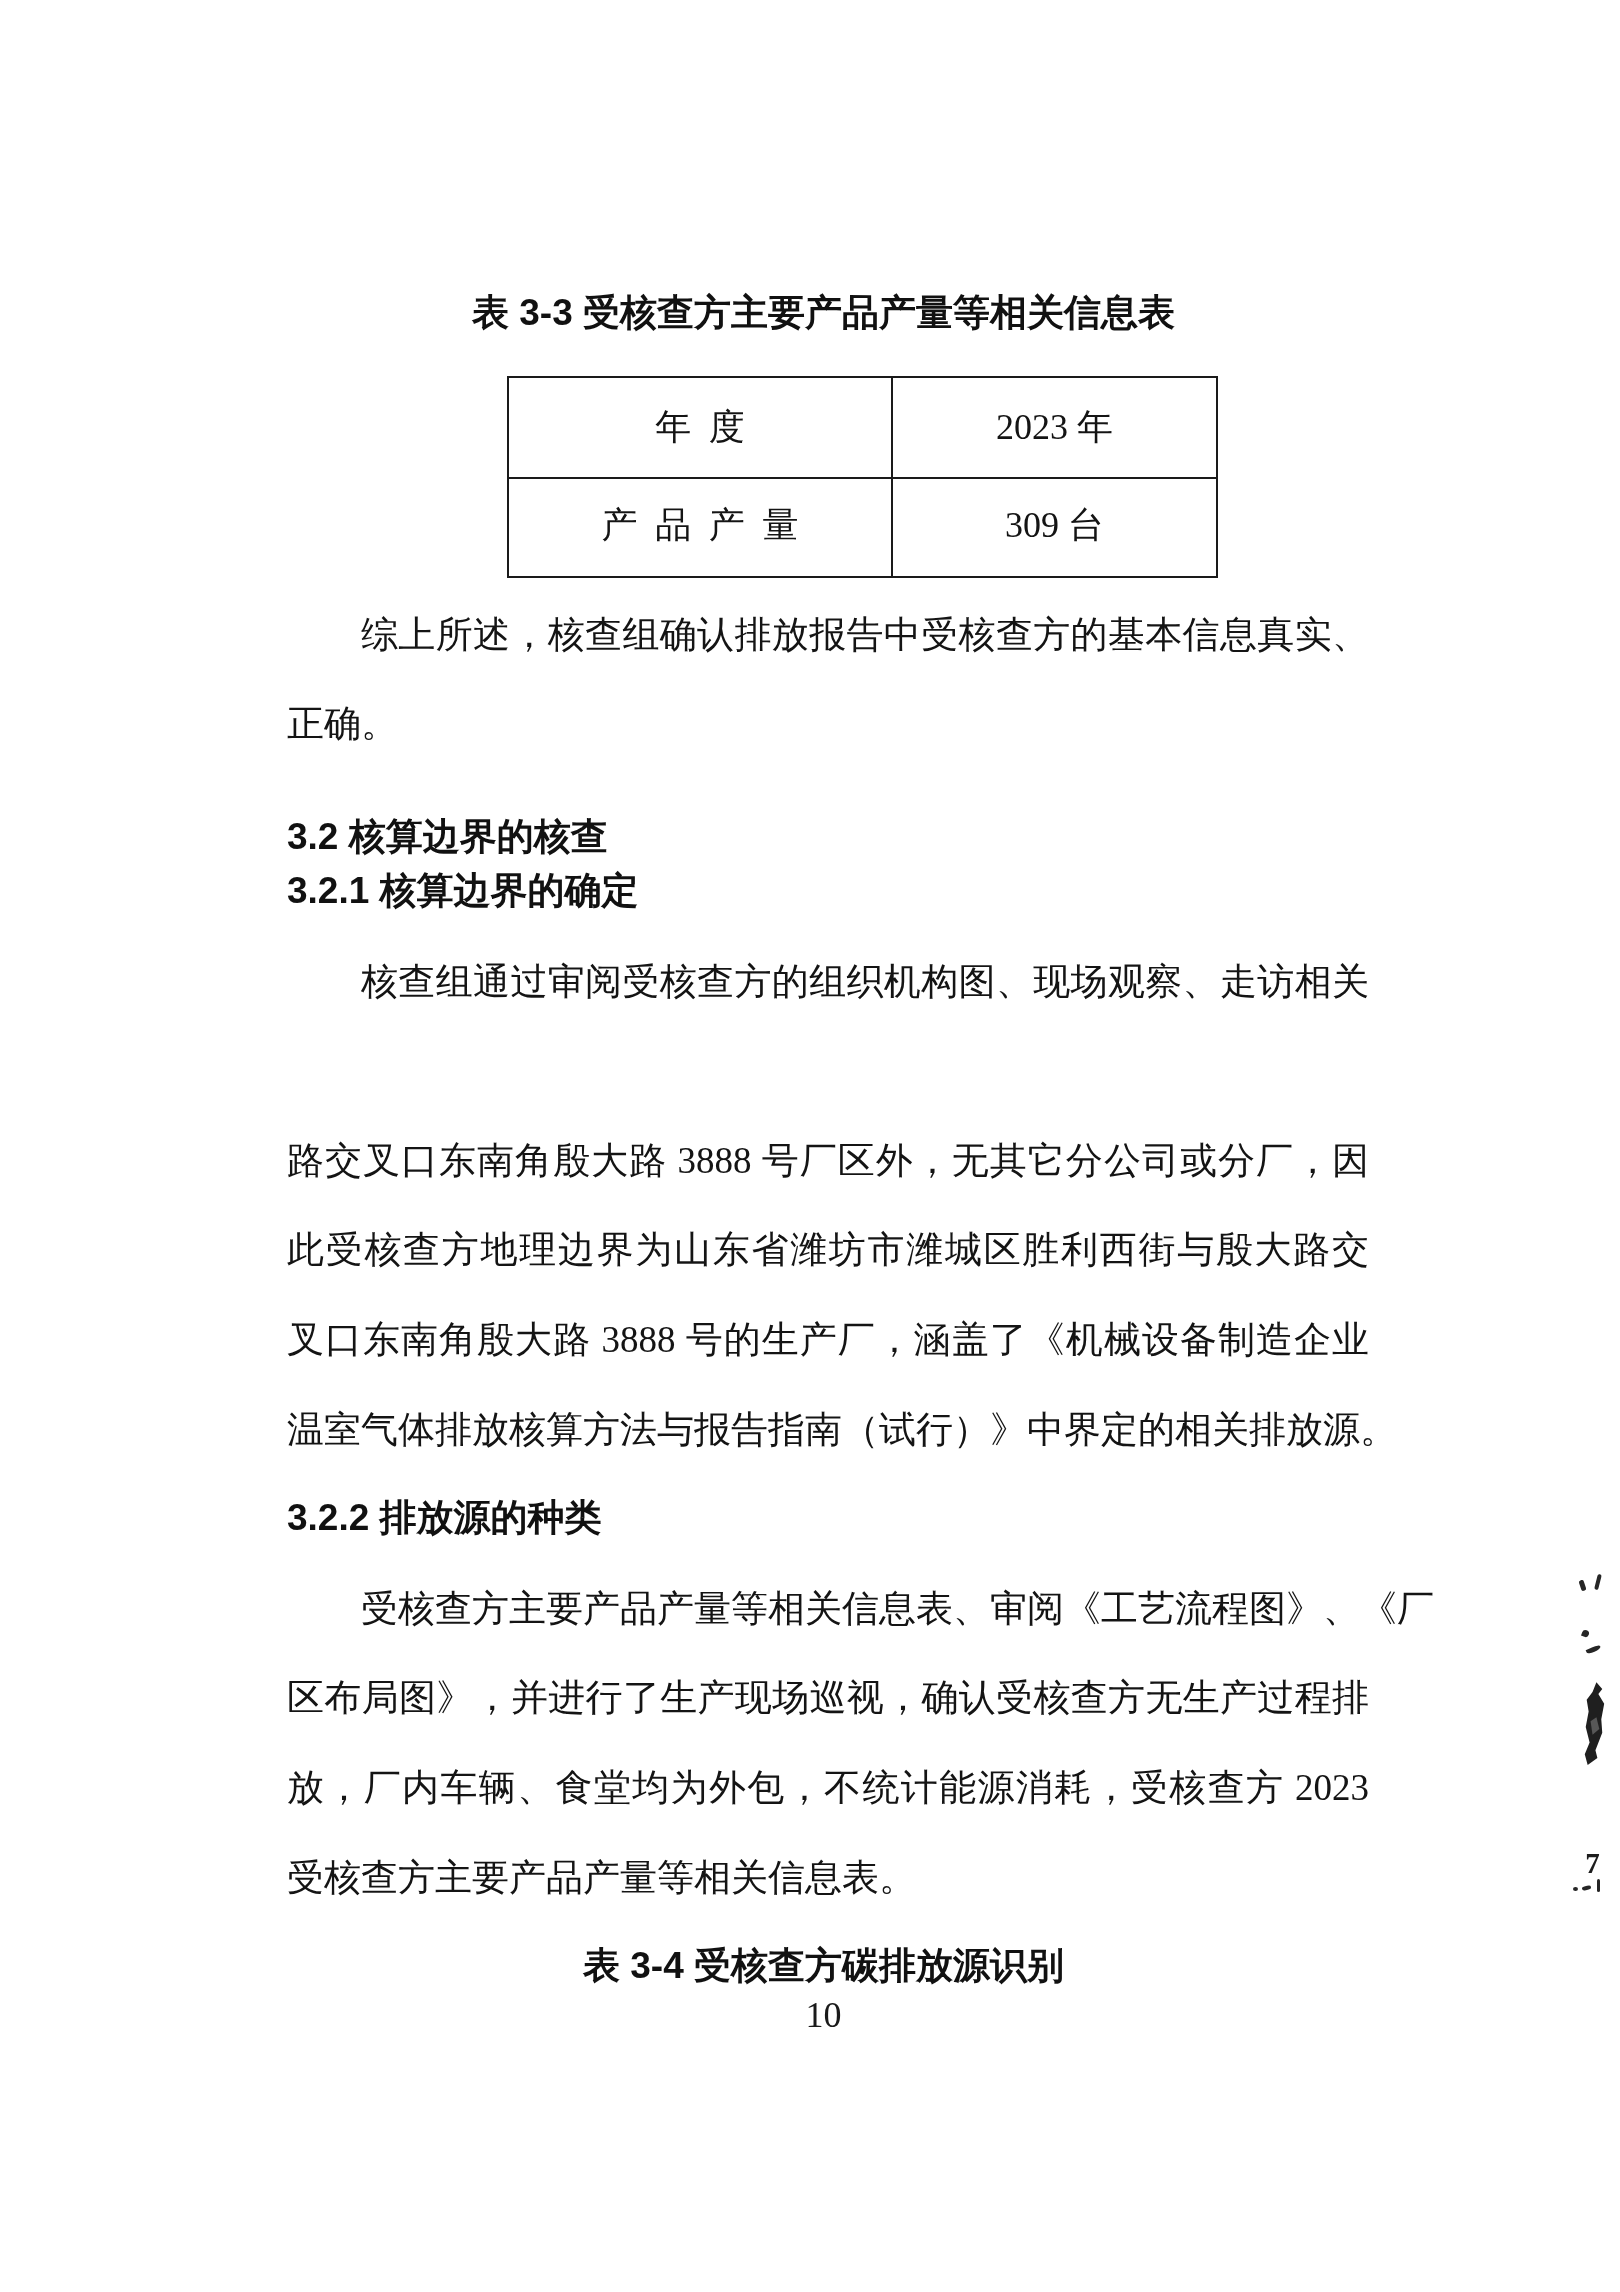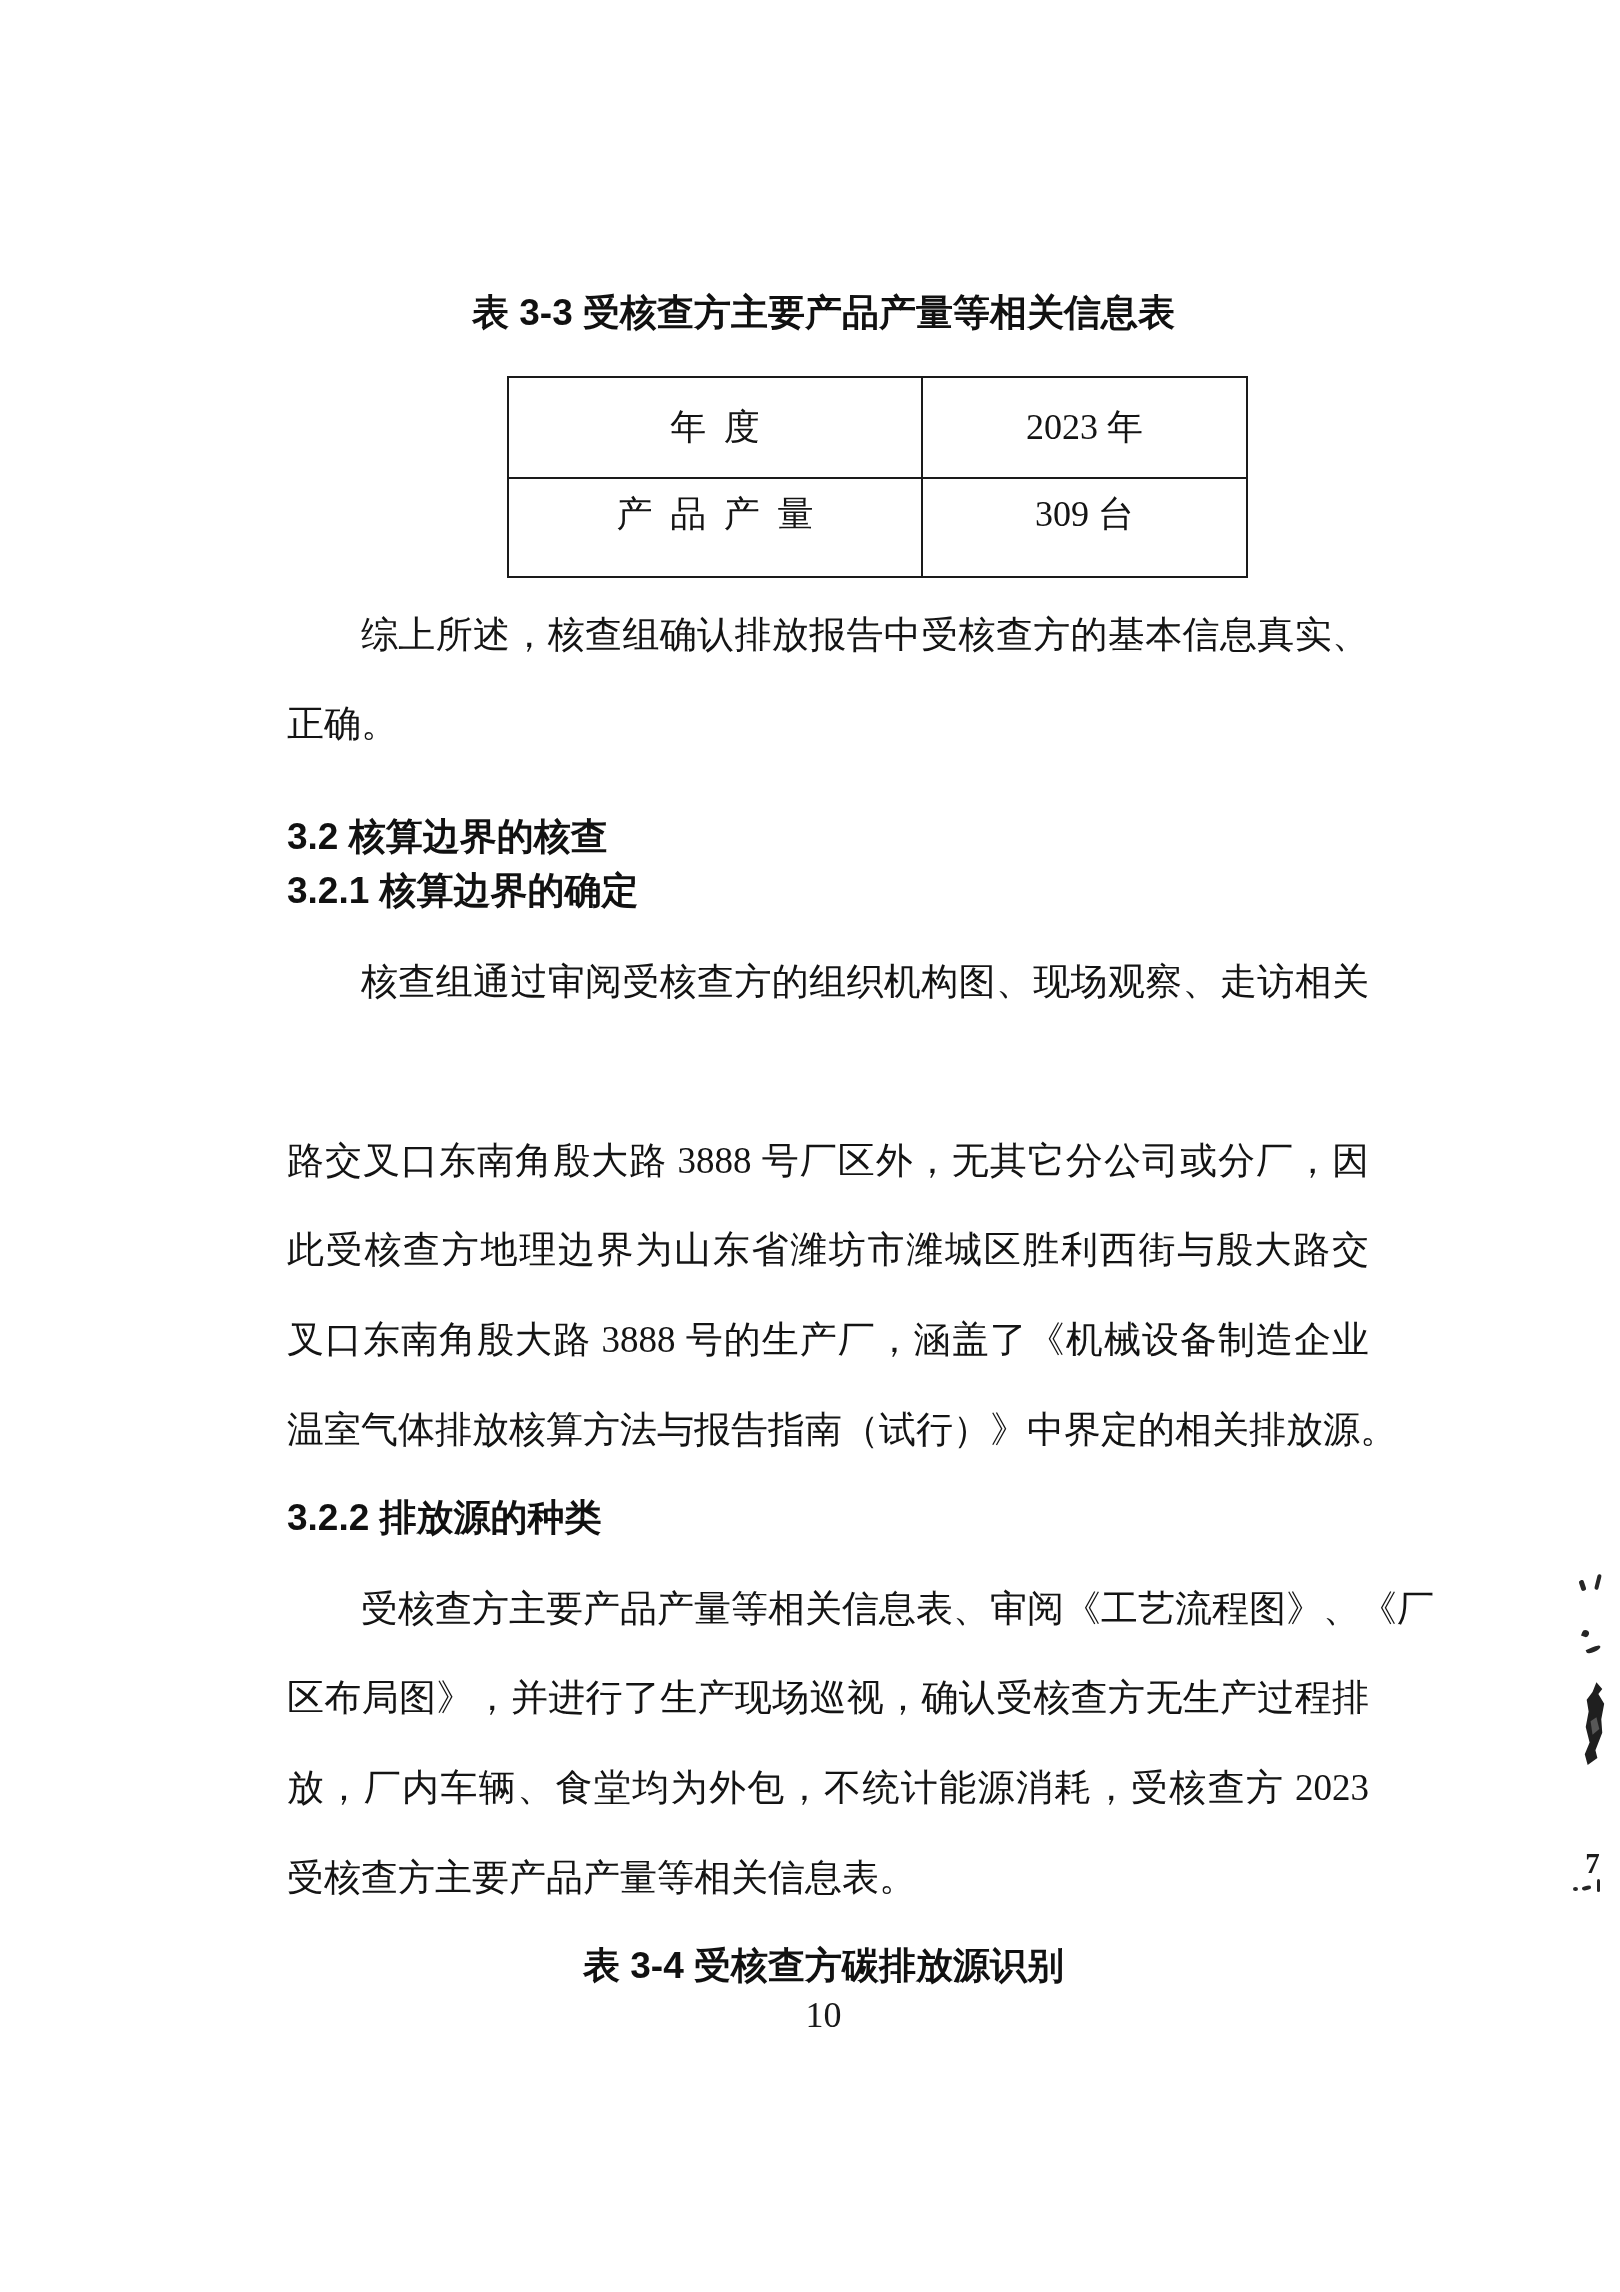--- a/index.html
+++ b/index.html
@@ -40,21 +40,21 @@
     position:absolute; left:507px; top:376px;
     width:676px; border-collapse:collapse; table-layout:fixed;
   }
   table.prod td {
     border:2.9px solid #1a1a1a;
     text-align:center; vertical-align:middle;
     font-size:36px; color:#141414;
     font-family:"Liberation Serif","DejaVu Serif",serif;
   }
   table.prod tr.r1 td { height:101px; }
-  table.prod tr.r2 td { height:99px; vertical-align:top; padding-top:11px; }
+  table.prod tr.r2 td { height:99px; vertical-align:top; padding-top:22px; }
   td.lab { letter-spacing:17.6px; text-indent:17.6px; }
   .pageno {
     position:absolute; left:265px; top:1998px; width:1117px;
     height:35px; line-height:35px; text-align:center;
     font-size:36px; color:#1a1a1a;
   }
   
   .art { position:absolute; background:#262626; }
   .a-tick1 { left:1580px; top:1580px; width:4.9px;  height:10.8px; transform:rotate(-18deg); border-radius:2px; }
   .a-tick2 { left:1596px; top:1574px; width:3.9px;  height:15.7px; transform:rotate(14deg);  border-radius:2px; }
@@ -74,21 +74,21 @@
 </head>
 <body>
 
 <div class="page">
 
   <div class="caption" style="top:282px;">表 3-3 受核查方主要产品产量等相关信息表</div>
 
   <table class="prod">
     <tbody>
       <tr class="r1">
-        <td class="lab" style="width:414px;">年度</td>
+        <td class="lab" style="width:384px;">年度</td>
         <td style="width:325px;">2023 年</td>
       </tr>
       <tr class="r2">
         <td class="lab">产品产量</td>
         <td>309 台</td>
       </tr>
     </tbody>
   </table>
 
   <div class="line just ind" style="top:604px;">综上所述，核查组确认排放报告中受核查方的基本信息真实、</div>

